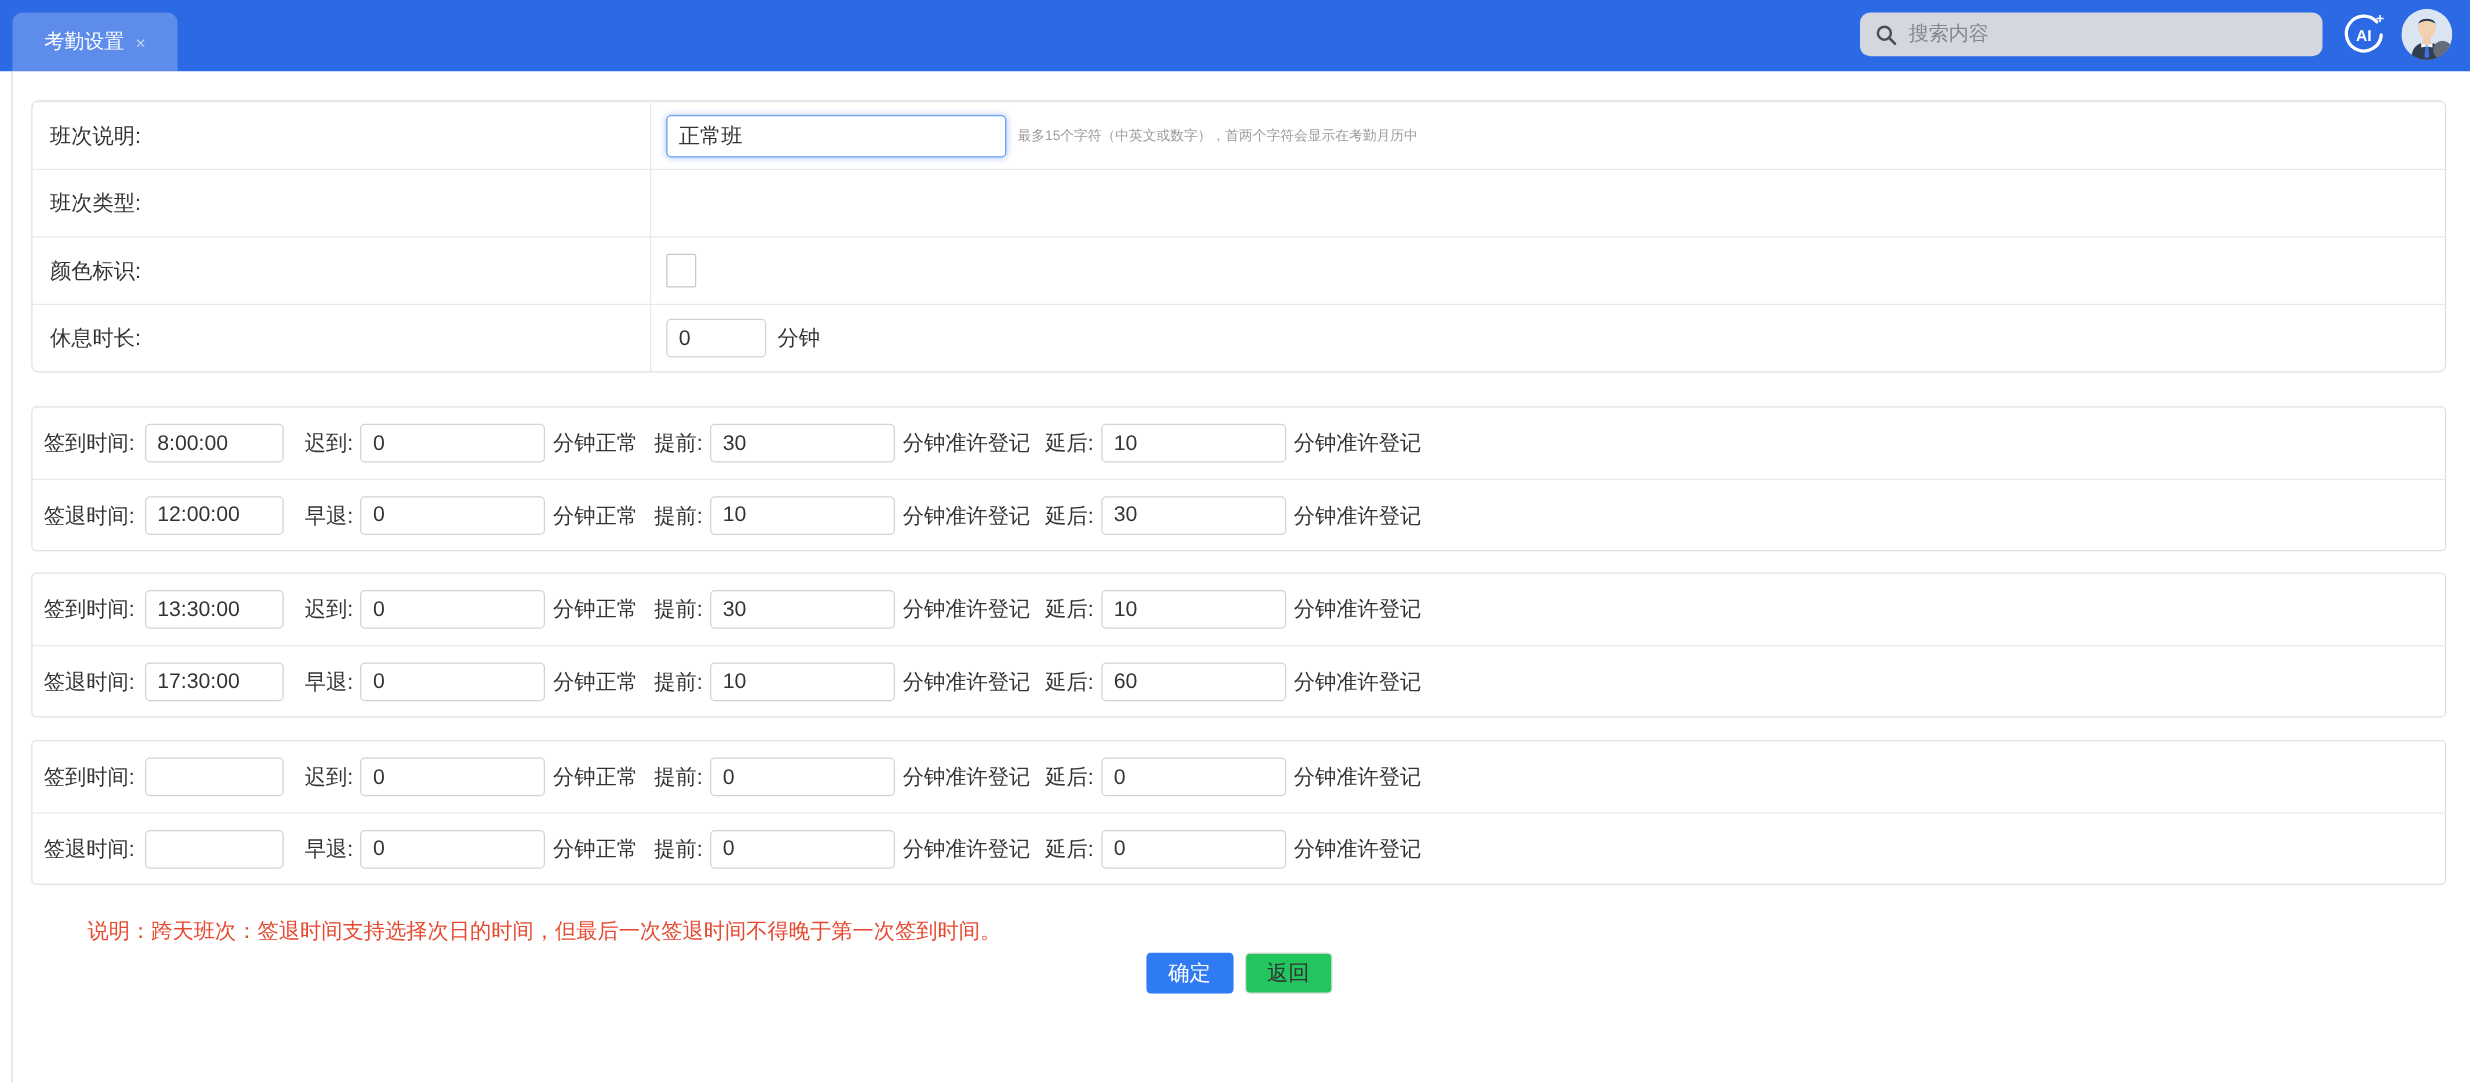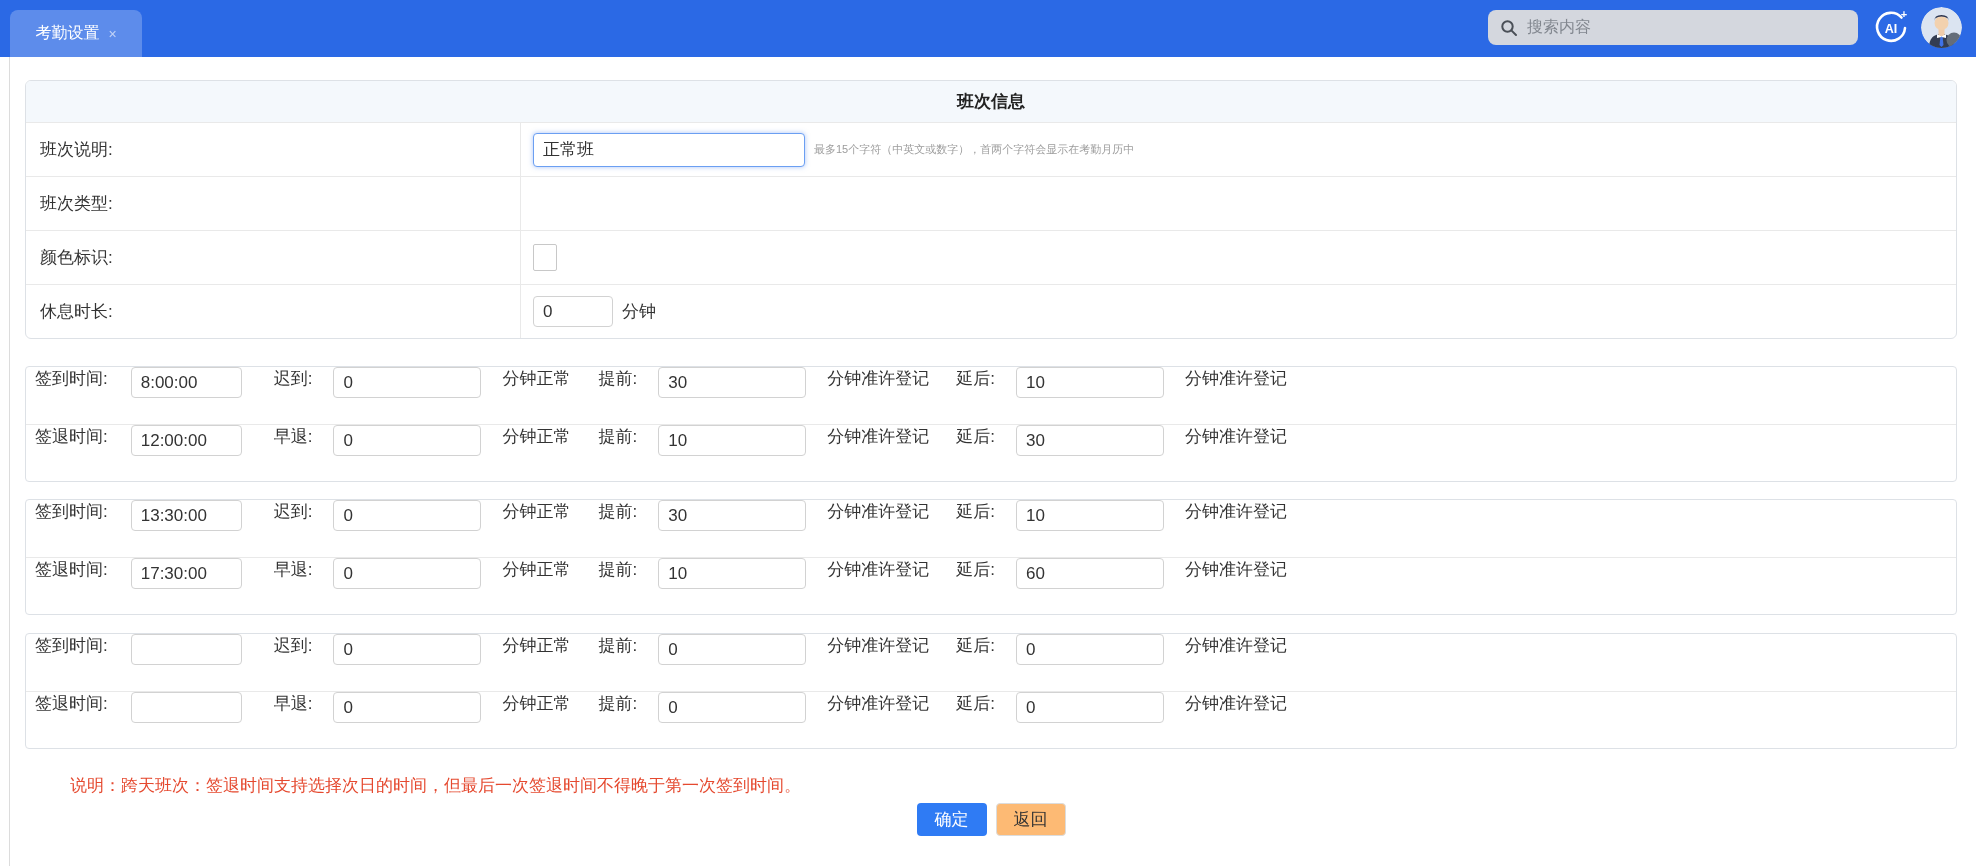--- a/index.html
+++ b/index.html
@@ -45,35 +45,35 @@
     background:#fff; display:inline-block; margin:0 2px 0 9px; position:relative; cursor:pointer; }
   .radio.checked { border-color:#2a6fe8; }
   .radio.checked::after { content:""; position:absolute; left:1.5px; top:1.5px; width:9px; height:9px;
     border-radius:50%; background:#2a6fe8; }
 
   .swatch { width:24px; height:27px; background:#fff; border:1px solid #c8c8c8; border-radius:2px; cursor:pointer; }
 
   
   .time-group { border:1px solid #dde1e6; border-radius:4px; }
   .tg1 { margin-top:27px; } .tg2 { margin-top:17px; } .tg3 { margin-top:18px; }
-  .time-row { display:flex; align-items:flex-start; height:57px; padding-left:9px; font-size:17px;gap:15px; }
+  .time-row { display:flex; align-items:center; height:57px; padding-left:9px; font-size:17px; }
   .time-row + .time-row { border-top:1px solid #e9e9e9; }
   .inp-time { width:111px; margin-left:8px; }
   .inp-num { width:148px; margin-left:6px; }
   .lbl-dev { margin-left:17px; }
   .lbl-pre { margin-left:13px; }
   .lbl-post { margin-left:12px; }
   .sfx { margin-left:6px; }
 
   .note { margin:25px 0 0 45px; color:#e5492f; font-size:17px; }
   .actions { margin-top:6px; display:flex; justify-content:center; gap:9px; }
   .btn { height:33px; font-size:17px; border-radius:4px; padding:0 17px; cursor:pointer;
     border:1px solid transparent; font-family:inherit; }
   .btn-primary { background:#2f7bf4; color:#fff; }
-  .btn-plain { background:#fdba74; color:#333; border-color:#dcdcdc; }
+  .btn-plain { background:#22c55e; color:#333; border-color:#dcdcdc; }
 </style>
 </head>
 <body>
 
 <div class="topbar">
   <div class="tab">
     <span>考勤设置</span>
     <span class="tab-close">×</span>
   </div>
 
@@ -107,21 +107,20 @@
       </svg>
     </div>
   </div>
 </div>
 
 <div class="left-rule"></div>
 
 <div class="content">
 
   <div class="info-table">
-    <div class="info-header">班次信息</div>
 
     <div class="info-row">
       <div class="info-label">班次说明:</div>
       <div class="info-value">
         <input class="inp-desc" type="text" value="正常班" style="">
         <span class="hint">最多15个字符（中英文或数字），首两个字符会显示在考勤月历中</span>
       </div>
     </div>
 
     <div class="info-row">

